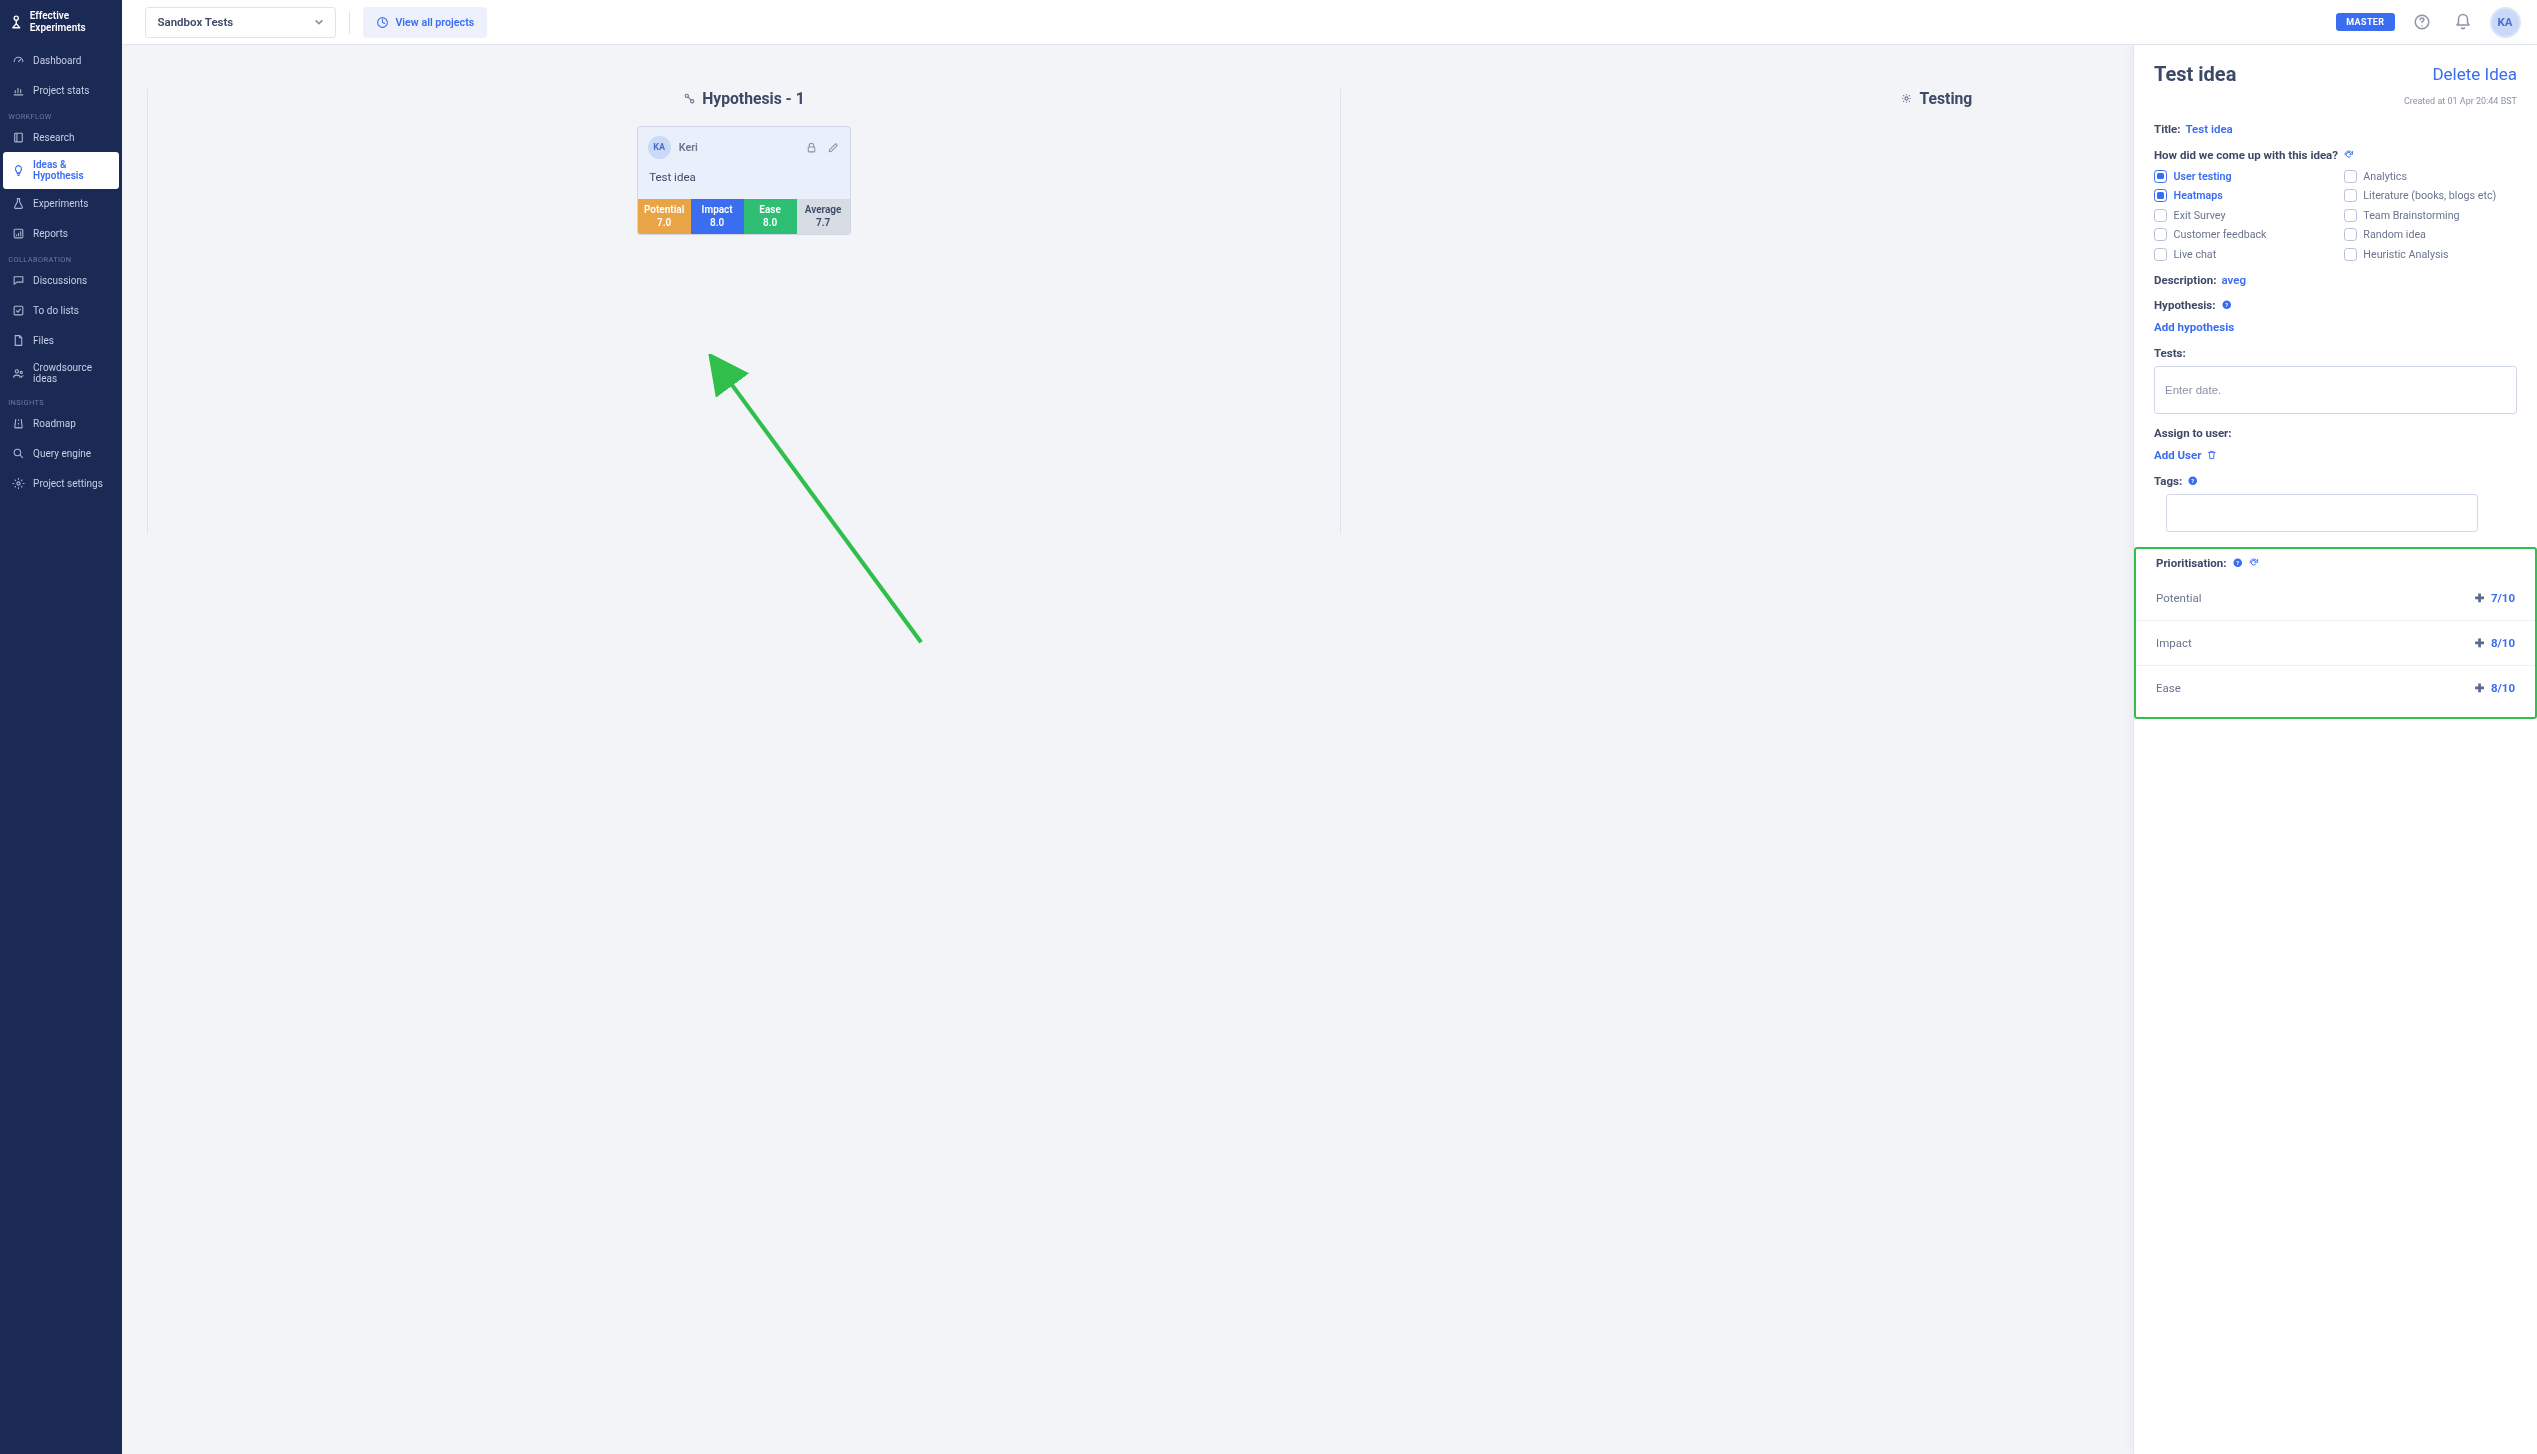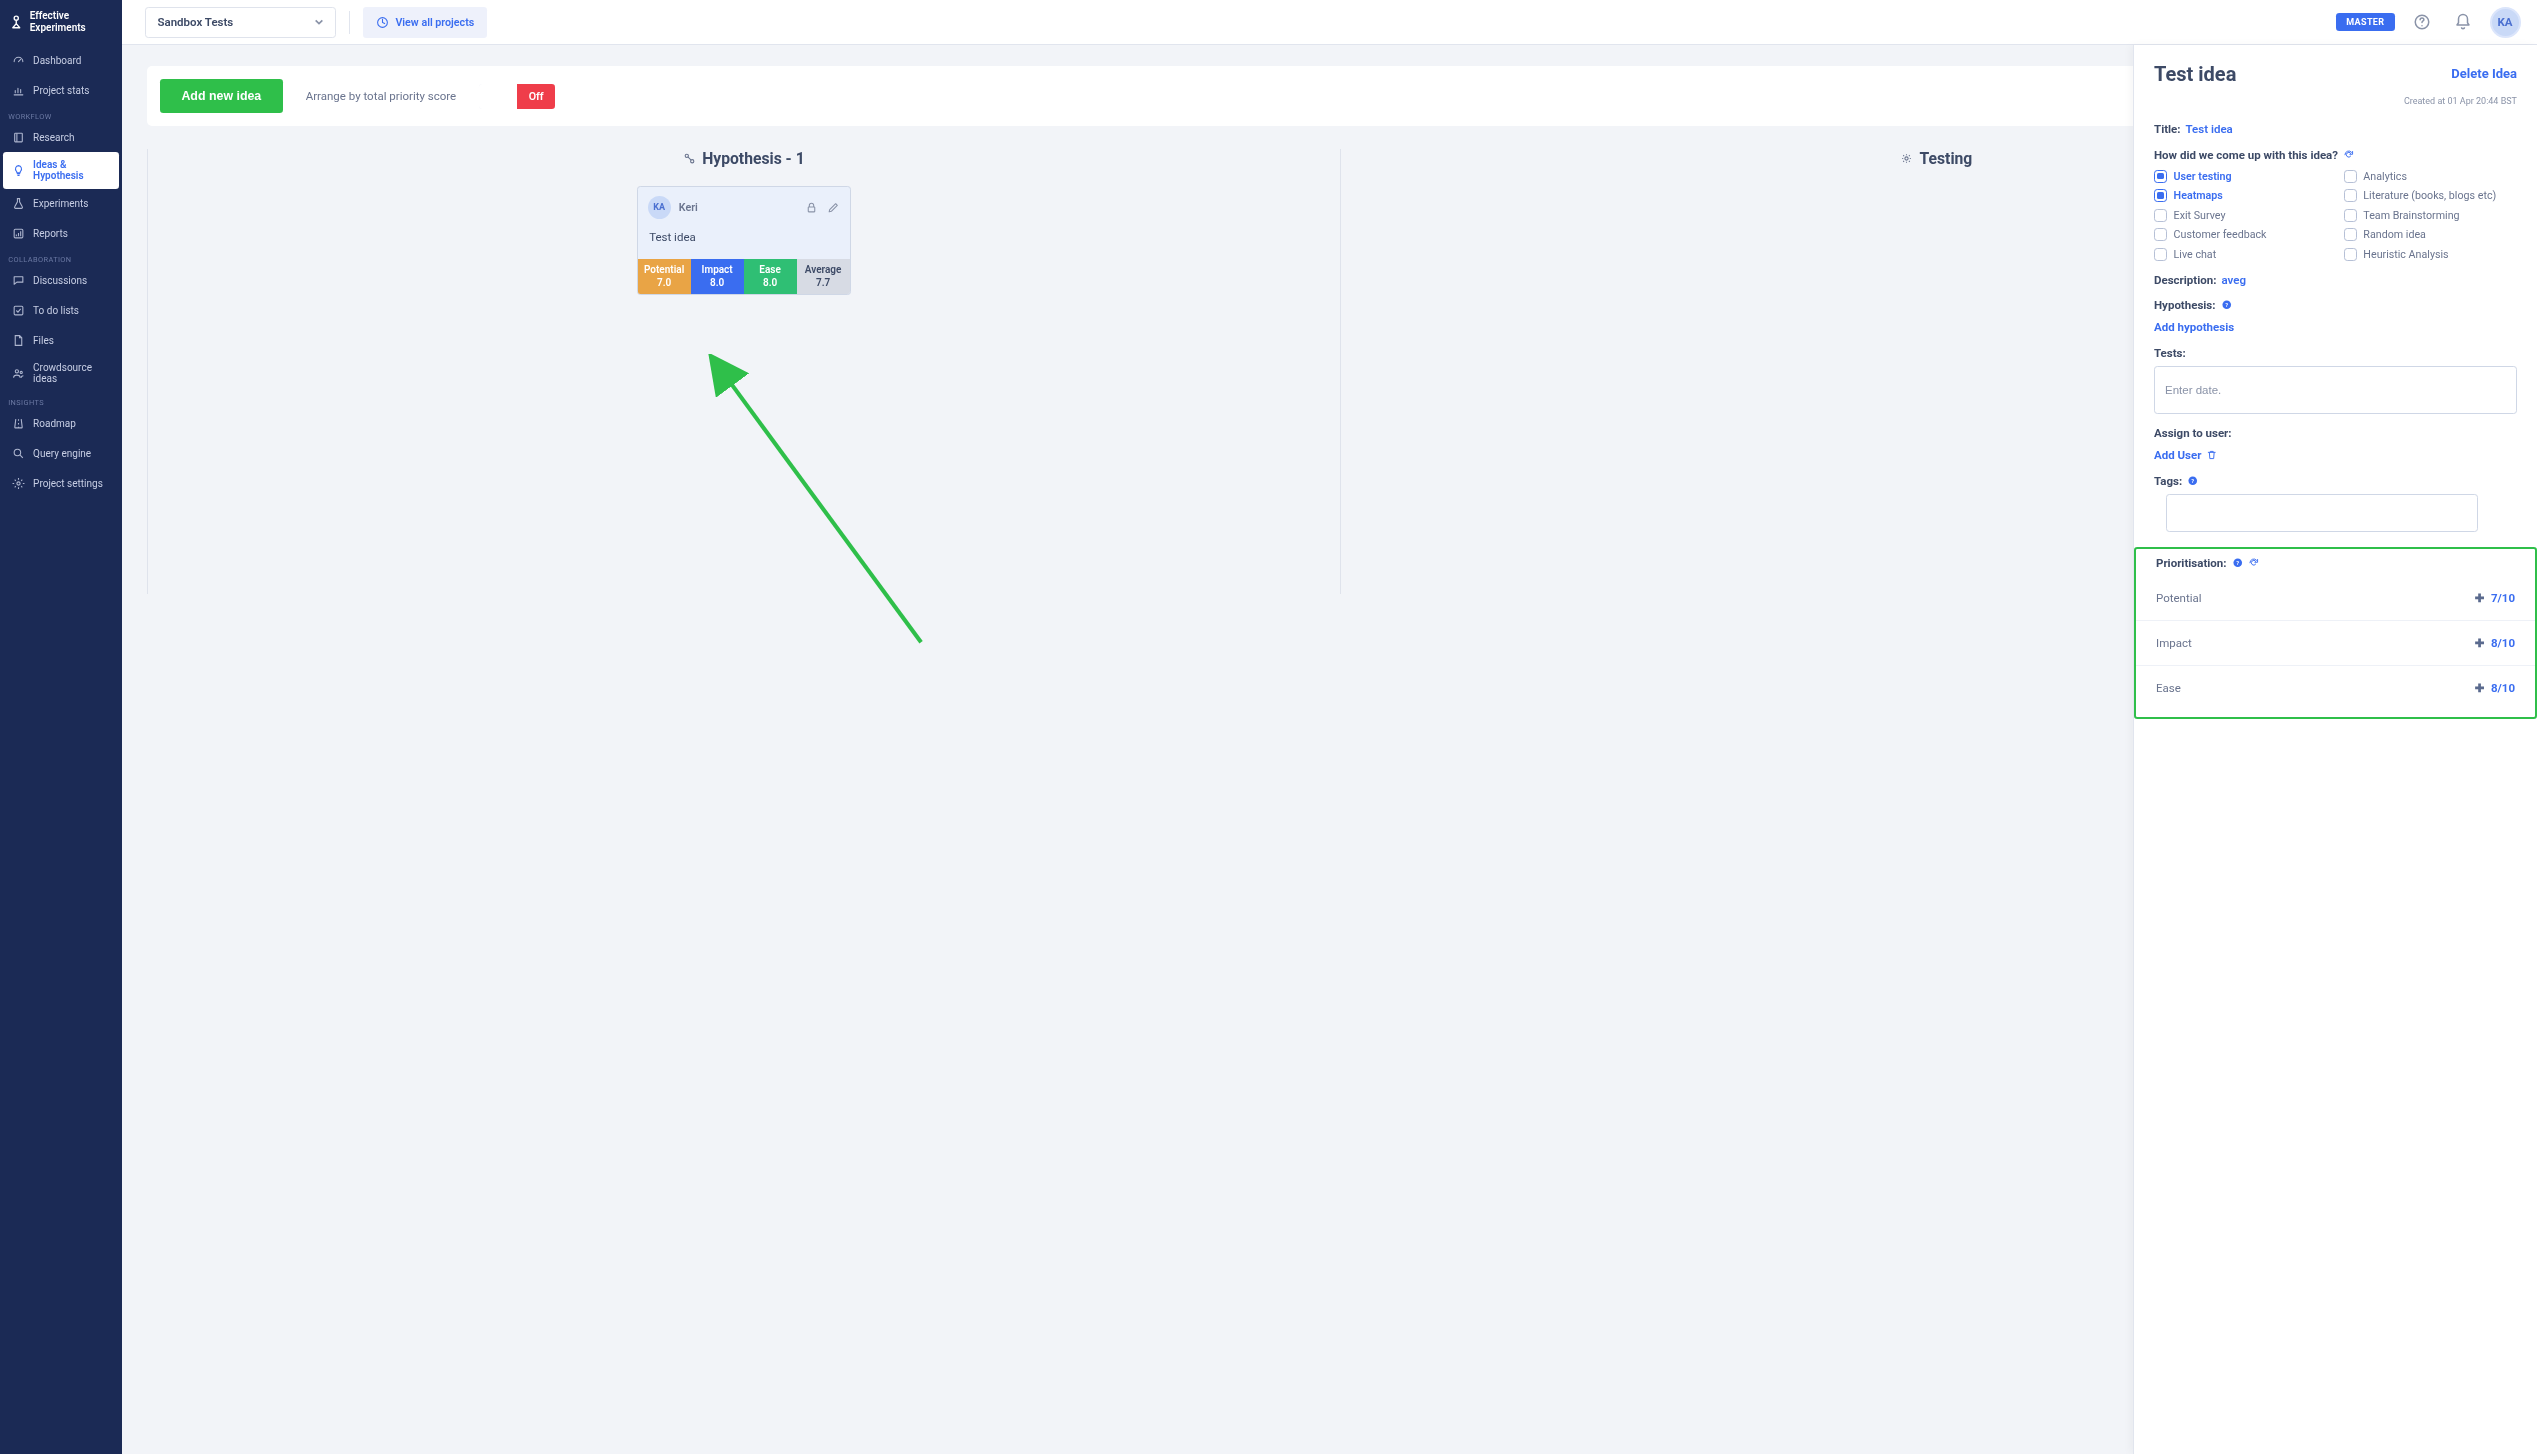--- a/index.html
+++ b/index.html
@@ -209,21 +209,21 @@
     border-left:0.8px solid #e1e5ee;
     box-shadow:-3.3px 0 8.2px rgba(0,0,0,0.04);
     overflow:auto;
     z-index:20;
   }
   .detail-head {
     display:flex; align-items:center; justify-content:space-between;
     padding:16.5px 20px 10px 20px;
   }
   .detail-head h2 { font-size:20px; font-weight:700; color:#3d4a66; }
-  .delete-link { color:#3a6df0; font-weight:700; font-size:13px; cursor:pointer; }
+  .delete-link { color:#3a6df0; font-weight:400; font-size:17px; cursor:pointer; }
   .created-at { text-align:right; font-size:9px; color:#8a93a8; padding:0 20px 5px 20px; }
   .detail-body { padding:0 20px 25px 20px; }
   .field-row { margin-top:11.5px; font-size:11.5px; color:#3d4a66; display:flex; align-items:center; gap:5px;text-align:right; }
   .field-row .flabel { font-weight:700; }
   .field-row .fval { color:#3a6df0; font-weight:600; }
   .field-row .hicon { color:#3a6df0; cursor:pointer; }
   .checks { display:flex; gap:16.5px; margin-top:8.2px; }
   .check-col { flex:1; display:flex; flex-direction:column; gap:6.6px; }
   .check {
     display:flex; align-items:center; gap:6.6px; font-size:10.7px; color:#6a748e; cursor:pointer;
@@ -440,31 +440,20 @@
       <div class="top-icon">
         <svg width="18" height="18" viewBox="0 0 24 24">
             <path d="M6 8a6 6 0 1112 0v5l2 3H4l2-3V8zM10 19a2 2 0 004 0" stroke="#8a93a8" stroke-width="2" fill="none" stroke-linejoin="round"></path>
           </svg>
       </div>
       <div class="avatar">KA</div>
     </div>
 
     <div class="content">
 
-      <div class="toolbar">
-        <button class="add-btn">Add new idea</button>
-        <span class="arrange-label">Arrange by total priority score</span>
-        <div class="toggle">
-          <div class="knob"></div>
-          <div class="off">Off</div>
-        </div>
-        <div style="flex:1"></div>
-        <span class="link-btn">Show Advanced Filters</span>
-        <span class="link-btn">View archived</span>
-      </div>
 
       <div class="board" id="board-root">
           <div class="col-divider"></div>
           <div class="column">
             <div class="col-header">
               <span class="col-icon">
                 <svg width="13" height="13" viewBox="0 0 24 24">
                   <circle cx="7" cy="7" r="3" stroke="#6a748e" stroke-width="2" fill="none"></circle>
                   <circle cx="17" cy="17" r="3" stroke="#6a748e" stroke-width="2" fill="none"></circle>
                   <path d="M9 9l6 6" stroke="#6a748e" stroke-width="2"></path>

